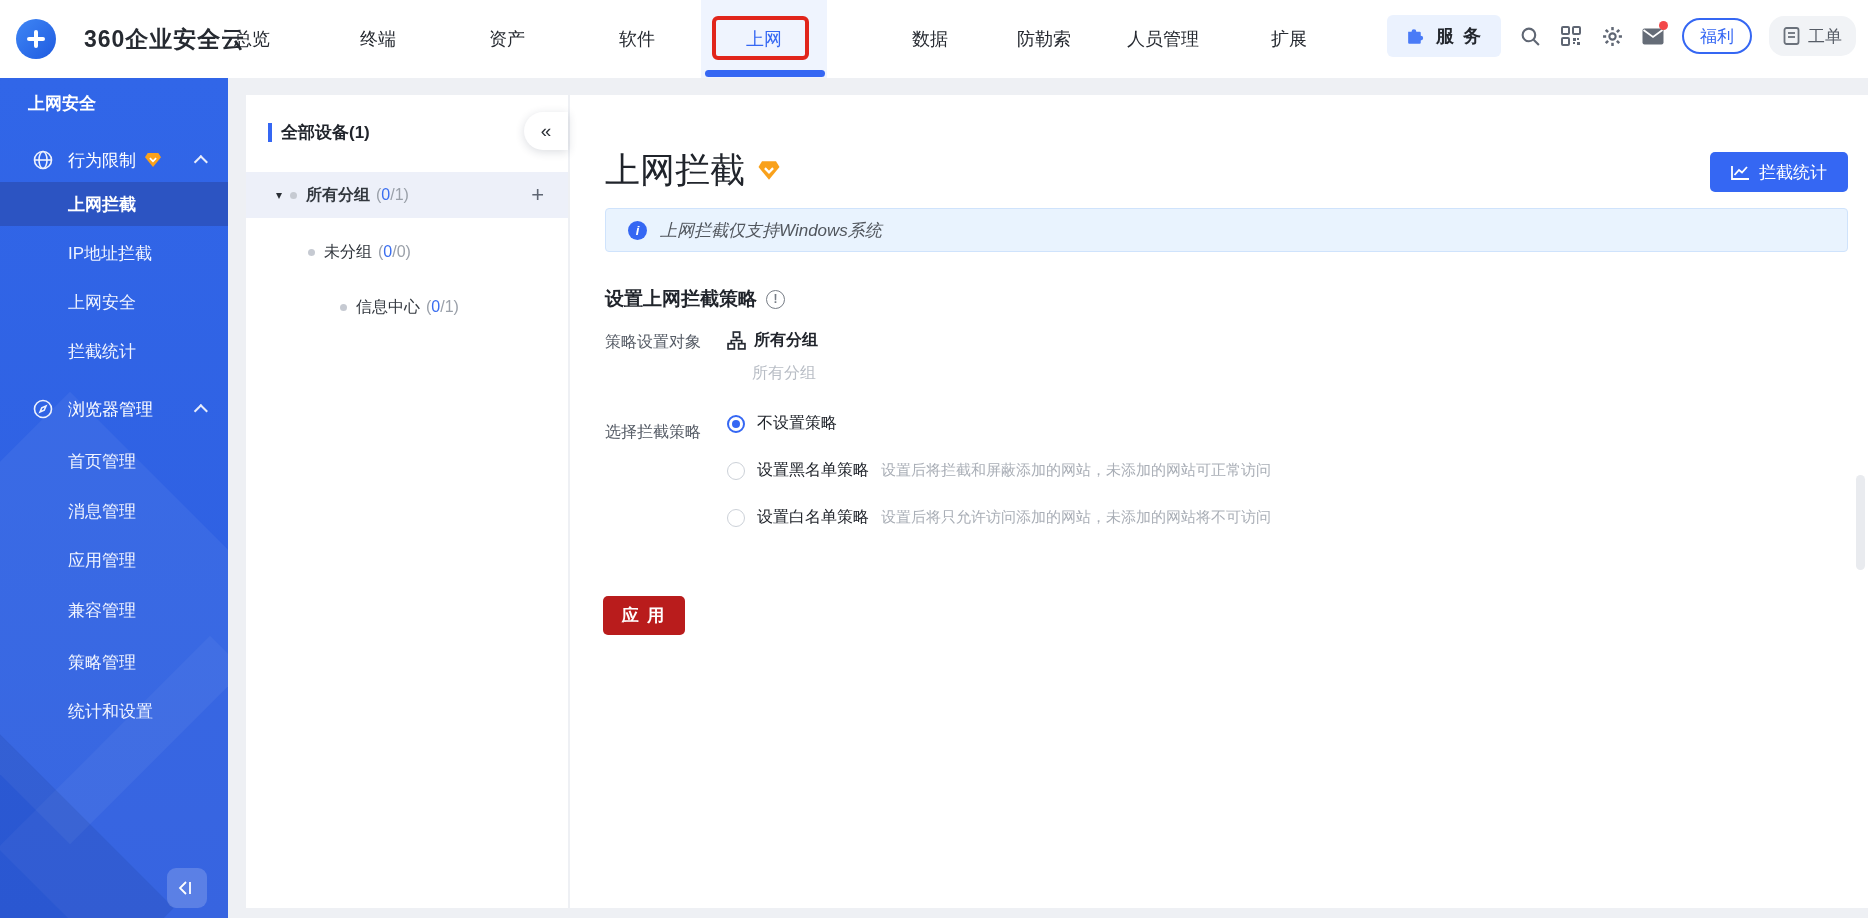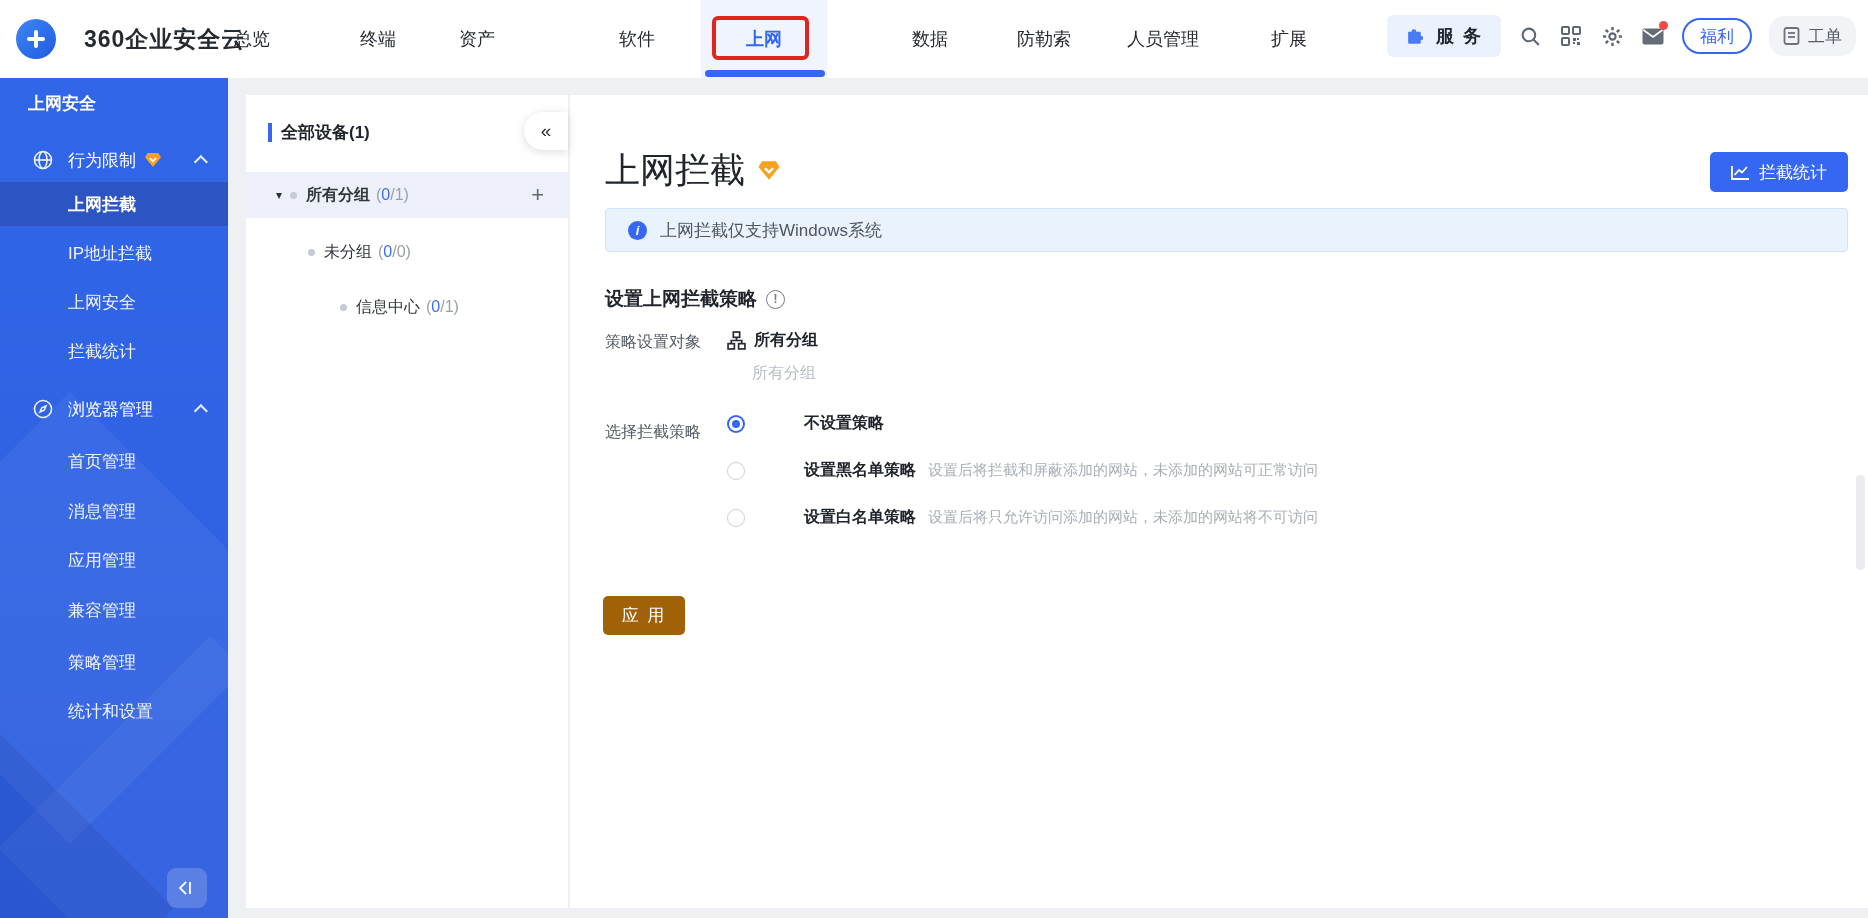--- a/index.html
+++ b/index.html
@@ -7,21 +7,21 @@
   body { background:#eef0f4; font-family:"Liberation Sans","DejaVu Sans",sans-serif; color:#23272e; }
 
   
   #topbar { position:absolute; left:0; top:0; width:1868px; height:78px; background:#fff; z-index:30; }
   .logo-wrap { position:absolute; left:16px; top:0; height:78px; display:flex; align-items:center; gap:28px; }
   .logo-circle { width:40px; height:40px; border-radius:50%; background:linear-gradient(135deg,#3f86f5,#1f5be0); position:relative; }
   .logo-circle:before { content:""; position:absolute; left:11px; top:18px; width:18px; height:4px; background:#fff; border-radius:2px; }
   .logo-circle:after { content:""; position:absolute; left:18px; top:11px; width:4px; height:18px; background:#fff; border-radius:2px; }
   .logo-text { font-size:23px; font-weight:700; color:#262a31; letter-spacing:1px; }
   .nav-item { position:absolute; top:0; height:78px; display:flex; align-items:center; font-size:18px; font-weight:500; color:#262a31; transform:translateX(-50%); cursor:pointer; white-space:nowrap; }
-  .nav-item.active { color:#3567f3; font-weight:700; }
+  .nav-item.active { color:#3567f3; font-weight:400; }
   .tab-bg { position:absolute; left:701px; top:0; width:126px; height:78px; background:#eff4fe; }
   .tab-underline { position:absolute; left:705px; top:70px; width:120px; height:7px; background:#3567f3; border-radius:4px; }
   .red-box { position:absolute; left:712px; top:16px; width:97px; height:44px; border:4px solid #e1251b; border-radius:6px; z-index:40; }
   .top-right { position:absolute; right:12px; top:0; height:72px; display:flex; align-items:center; gap:17px; }
   .service-btn { height:42px; padding:0 18px; background:#ebf2fe; border-radius:6px; display:flex; align-items:center; gap:10px; font-size:18px; font-weight:700; color:#23272e; letter-spacing:2px; cursor:pointer; }
   .icon-btn { width:24px; height:24px; display:flex; align-items:center; justify-content:center; position:relative; cursor:pointer; }
   .red-dot { position:absolute; right:-3px; top:-3px; width:9px; height:9px; border-radius:50%; background:#f3484a; }
   .welfare-pill { height:36px; padding:0 16px; border:2px solid #3567f3; border-radius:19px; color:#3567f3; font-size:17px; display:flex; align-items:center; cursor:pointer; }
   .ticket-pill { height:40px; padding:0 14px; background:#f1f3f6; border-radius:15px; display:flex; align-items:center; gap:8px; font-size:17px; color:#565c66; cursor:pointer; }
 
@@ -53,50 +53,50 @@
   .tr-label.child { font-weight:400; }
   .c-gray { color:#9aa0a9; } .c-blue { color:#3a6ef0; }
   .tr-add { position:absolute; right:24px; font-size:22px; color:#5f6673; font-weight:400; cursor:pointer; }
 
   
   #main { position:absolute; left:570px; top:95px; width:1298px; height:813px; background:#fff; }
   .page-title { position:absolute; left:35px; top:52px; font-size:35px; font-weight:500; color:#20242b; display:flex; align-items:center; gap:12px; }
   .stats-btn { position:absolute; right:20px; top:57px; width:138px; height:40px; background:#3567f3; border-radius:5px; color:#fff; font-size:17px; display:flex; align-items:center; justify-content:center; gap:9px; cursor:pointer; }
   .banner { position:absolute; left:35px; top:113px; width:1243px; height:44px; background:#e9f3fe; border:1px solid #cfe3fc; border-radius:4px; display:flex; align-items:center; }
   .info-badge { width:19px; height:19px; border-radius:50%; background:#3567f3; color:#fff; font-size:13px; font-weight:700; font-style:italic; display:flex; align-items:center; justify-content:center; margin-left:22px; margin-right:13px; }
-  .banner-text { font-size:17px; color:#51565d; }
+  .banner-text { font-size:17px; color:#51565d;font-style:italic; }
   .section-title { position:absolute; left:35px; top:191px; font-size:19px; font-weight:700; color:#20242b; display:flex; align-items:center; gap:9px; }
   .excl-icon { width:19px; height:19px; border-radius:50%; border:1.5px solid #767c85; color:#767c85; font-size:12px; font-weight:700; display:flex; align-items:center; justify-content:center; }
   .form-label { position:absolute; left:35px; font-size:16px; color:#565c66; }
   .target-value { position:absolute; left:157px; top:235px; display:flex; align-items:center; gap:8px; font-size:16px; font-weight:700; color:#20242b; }
   .target-sub { position:absolute; left:182px; top:268px; font-size:16px; color:#b9bec6; }
   .radio-row { position:absolute; left:157px; display:flex; align-items:center; gap:12px; cursor:pointer; }
   .radio { width:18px; height:18px; border-radius:50%; background:#fff; border:1.5px solid #ccd1d8; position:relative; flex:none; }
   .radio.on { border:2px solid #3567f3; }
   .radio.on:after { content:""; position:absolute; left:3px; top:3px; width:8px; height:8px; border-radius:50%; background:#3567f3; }
-  .radio-label { font-size:16px; font-weight:700; color:#20242b; white-space:nowrap;margin-left:47px; }
+  .radio-label { font-size:16px; font-weight:400; color:#20242b; white-space:nowrap; }
   .radio-desc { font-size:15px; color:#a9aeb6; white-space:nowrap; }
-  .apply-btn { position:absolute; left:33px; top:501px; width:82px; height:39px; background:#a16207; border-radius:5px; color:#fff; font-size:17px; display:flex; align-items:center; justify-content:center; letter-spacing:2px; cursor:pointer; }
+  .apply-btn { position:absolute; left:33px; top:501px; width:82px; height:39px; background:#b91c1c; border-radius:5px; color:#fff; font-size:17px; display:flex; align-items:center; justify-content:center; letter-spacing:2px; cursor:pointer;font-weight:bold; }
   .scroll-thumb { position:absolute; right:3px; top:380px; width:9px; height:95px; background:#e9ebef; border-radius:5px; }
 </style>
 </head>
 <body>
 
 <div id="topbar">
   <div class="logo-wrap">
     <div class="logo-circle"></div>
     <div class="logo-text">360企业安全云</div>
   </div>
 
   <div class="tab-bg"></div>
   <div class="tab-underline"></div>
 
   <div class="nav-item" style="left:252px">总览</div>
   <div class="nav-item" style="left:378px">终端</div>
-  <div class="nav-item" style="left:477px">资产</div>
+  <div class="nav-item" style="left:507px">资产</div>
   <div class="nav-item" style="left:637px">软件</div>
   <div class="nav-item active" style="left:764px">上网</div>
   <div class="nav-item" style="left:930px">数据</div>
   <div class="nav-item" style="left:1044px">防勒索</div>
   <div class="nav-item" style="left:1163px">人员管理</div>
   <div class="nav-item" style="left:1289px">扩展</div>
 
   <div class="red-box"></div>
 
   <div class="top-right">

